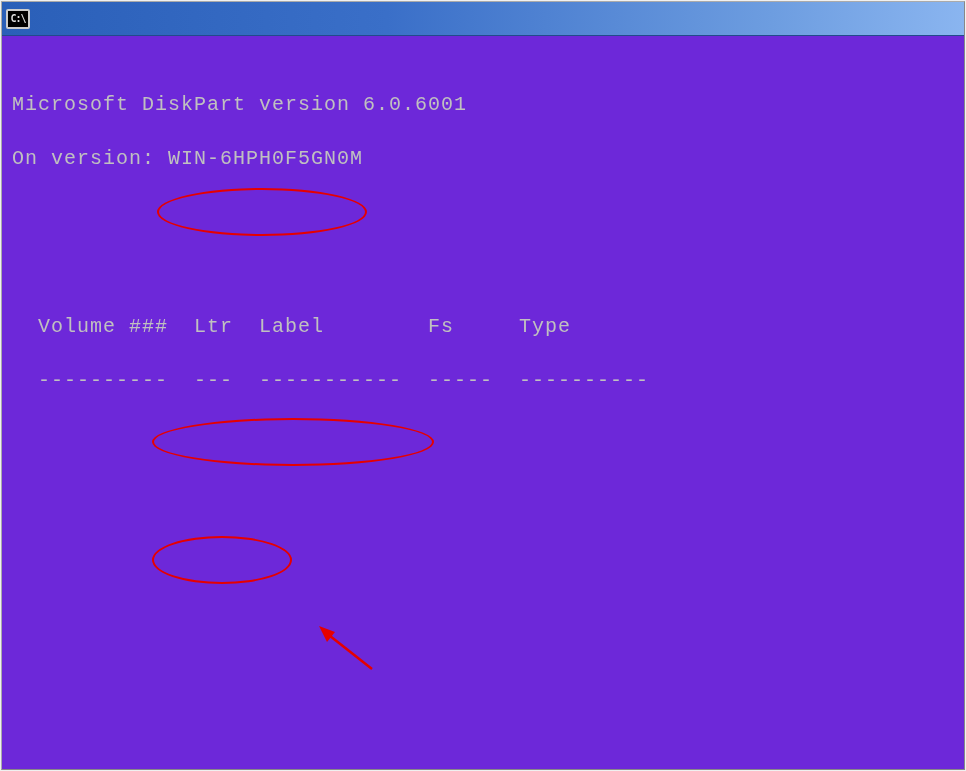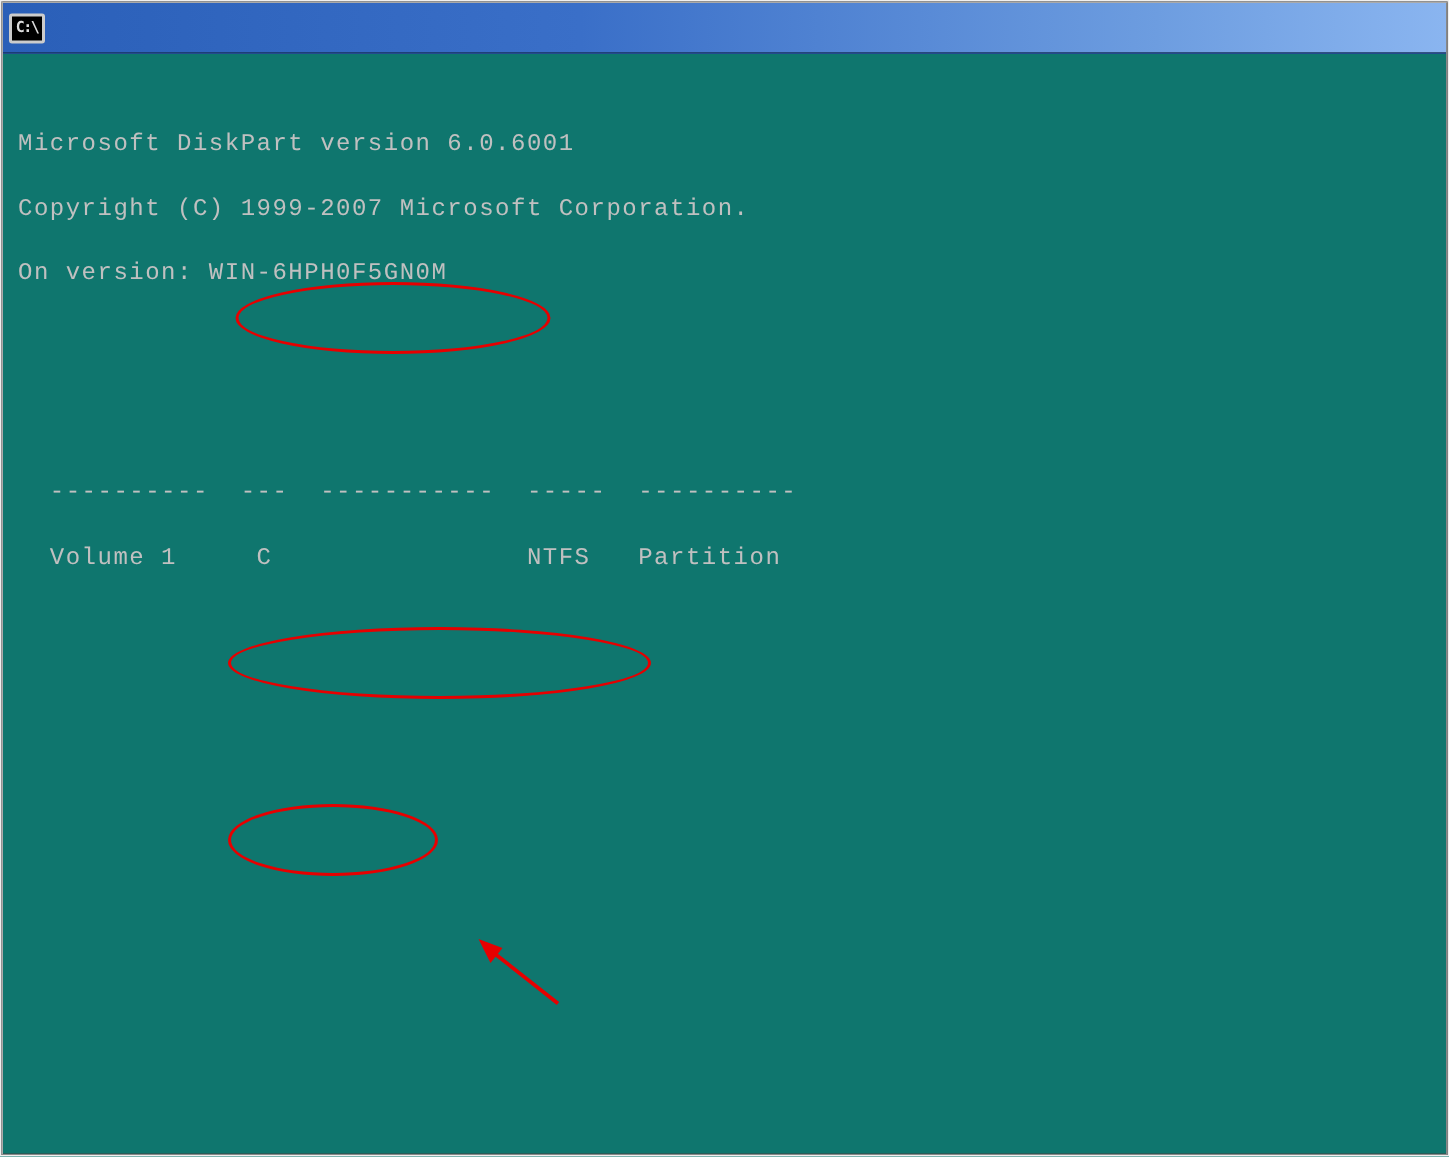--- a/index.html
+++ b/index.html
@@ -43,25 +43,25 @@
       justify-content: center;
     }
     .cmd-icon-text {
       color: #ddd;
       font-size: 10px;
       font-family: monospace;
       font-weight: bold;
       letter-spacing: -1px;
     }
     .console {
-      background: #0f766e;
+      background: #6d28d9;
       height: calc(100% - 34px);
       padding: 28px 10px 10px 10px;
       font-family: "Lucida Console", "Courier New", monospace;
-      font-size: 16px;
+      font-size: 20px;
       color: #c0c0c0;
       line-height: 1.35;
       letter-spacing: 1px;
       white-space: pre;
       position: relative;
     }
     .line { white-space: pre; }
     .prompt-line { margin-top: 2px; }
     .blank { height: 30px; }
     .circle {
@@ -80,26 +80,25 @@
 <body>
 
 <div class="window">
   <div class="titlebar">
     <div class="cmd-icon">
       <span class="cmd-icon-text">C:\</span>
     </div>
   </div>
   <div class="console">
 <div class="line">Microsoft DiskPart version 6.0.6001</div>
-<div class="line">Copyright (C) 1999-2007 Microsoft Corporation.</div>
 <div class="line">On version: WIN-6HPH0F5GN0M</div>
 <div class="blank"></div>
 <div class="blank"></div>
+<div class="line">  Volume ###  Ltr  Label        Fs     Type</div>
 <div class="line">  ----------  ---  -----------  -----  ----------</div>
-<div class="line">  Volume 1     C                NTFS   Partition</div>
 <div class="blank"></div>
 
 
 
 
 
 
 
 
 

